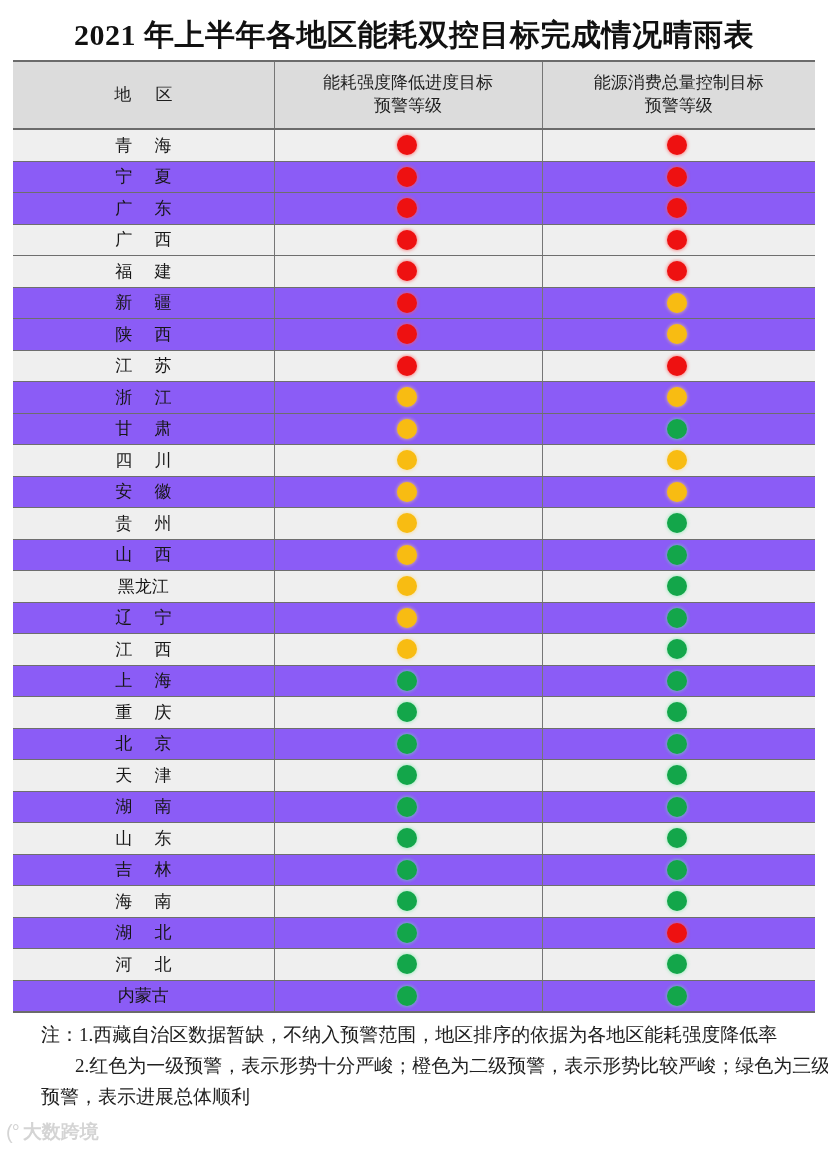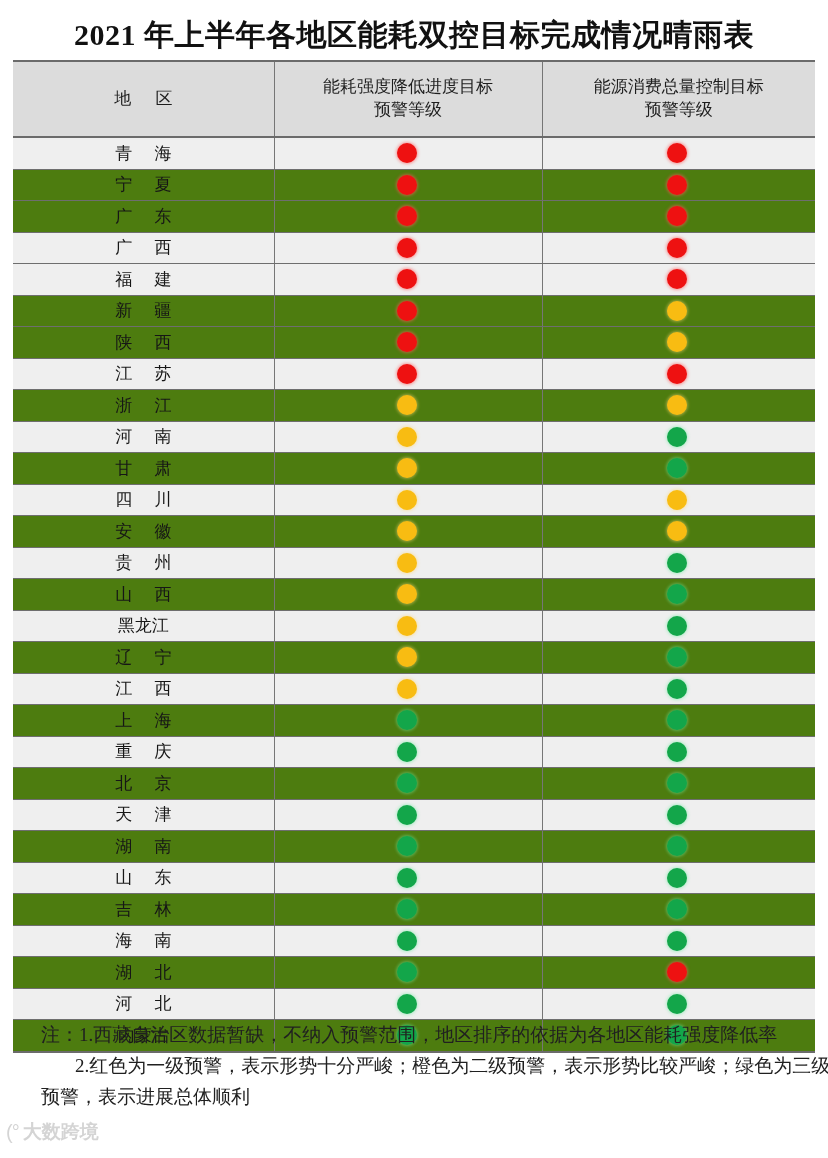--- a/index.html
+++ b/index.html
@@ -41,21 +41,21 @@
     border-collapse: collapse;
     table-layout: fixed;
   }
 
   table.warn-table col.c-region { width: 261px; }
   table.warn-table col.c-col1   { width: 268px; }
   table.warn-table col.c-col2   { width: 273px; }
 
   thead tr.head-row {
     background: #dcdcdc;
-    height: 76px;
+    height: 68px;
     margin-top: 36px;
   }
 
   thead th {
     border-top: 2px solid #6b6b6b;
     border-bottom: 2px solid #6b6b6b;
     border-left: none;
     border-right: none;
     font-weight: normal;
     font-size: 17px;
@@ -74,21 +74,21 @@
   th .hdr-line { display: block; }
 
   th.th-region .region-head {
     letter-spacing: 10px;
     padding-left: 10px;
     font-size: 17px;
   }
 
   tbody tr.data-row { height: 30.5px; }
   tbody tr.row-odd  { background: #efefef; }
-  tbody tr.row-even { background: #4d7c0f; padding-left: 11px; }
+  tbody tr.row-even { background: #8b5cf6; padding-left: 11px; }
 
   tbody td {
     border-bottom: 1.2px solid #6e6e6e;
     padding: 0;
     vertical-align: middle;
     text-align: center;
     height: 30.5px;
   }
   tbody tr.data-row:last-child td { border-bottom: 2px solid #6b6b6b; }
 
@@ -264,29 +264,20 @@
         </tr>
         <tr class="data-row row-even">
           <td class="cell-region"><span class="rname">浙  江</span></td>
           <td class="cell-col1">
             <span class="dot-holder-1"><span class="dot dot-orange"></span></span>
           </td>
           <td class="cell-col2">
             <span class="dot-holder-2"><span class="dot dot-orange"></span></span>
           </td>
         </tr>
-        <tr class="data-row row-odd">
-          <td class="cell-region"><span class="rname">河  南</span></td>
-          <td class="cell-col1">
-            <span class="dot-holder-1"><span class="dot dot-orange"></span></span>
-          </td>
-          <td class="cell-col2">
-            <span class="dot-holder-2"><span class="dot dot-green"></span></span>
-          </td>
-        </tr>
         <tr class="data-row row-even">
           <td class="cell-region"><span class="rname">甘  肃</span></td>
           <td class="cell-col1">
             <span class="dot-holder-1"><span class="dot dot-orange"></span></span>
           </td>
           <td class="cell-col2">
             <span class="dot-holder-2"><span class="dot dot-green"></span></span>
           </td>
         </tr>
         <tr class="data-row row-odd">

